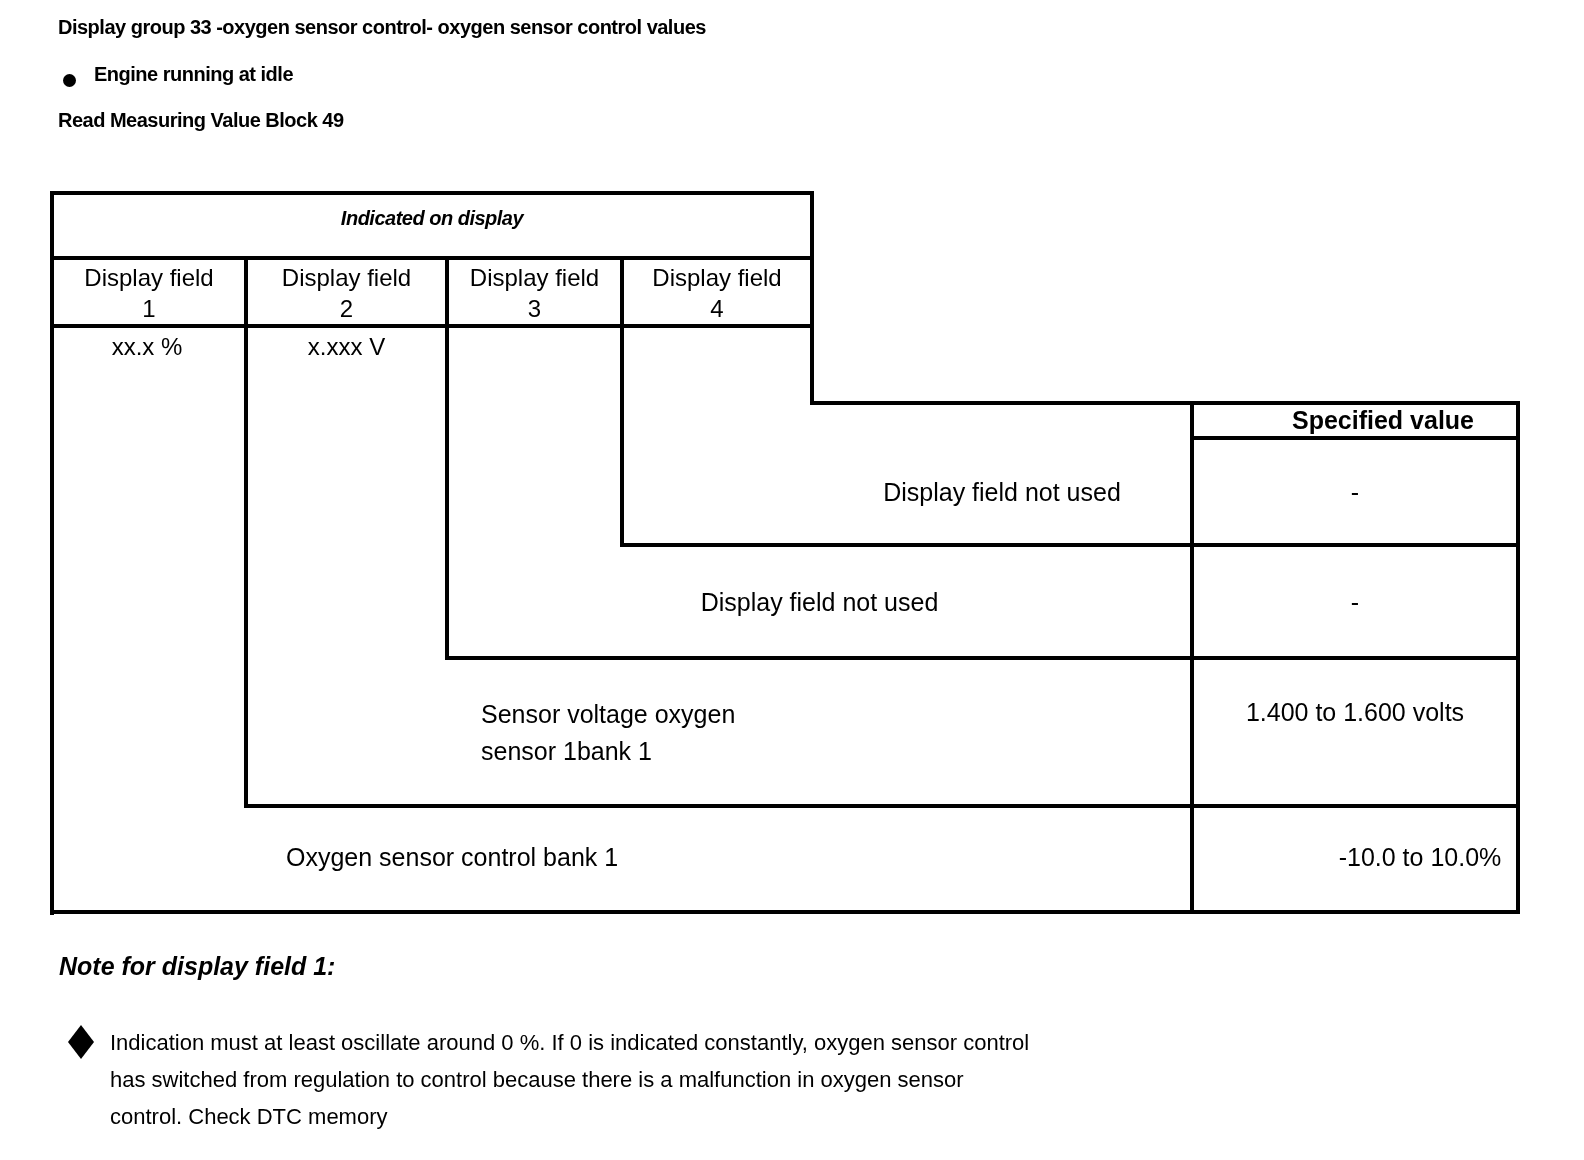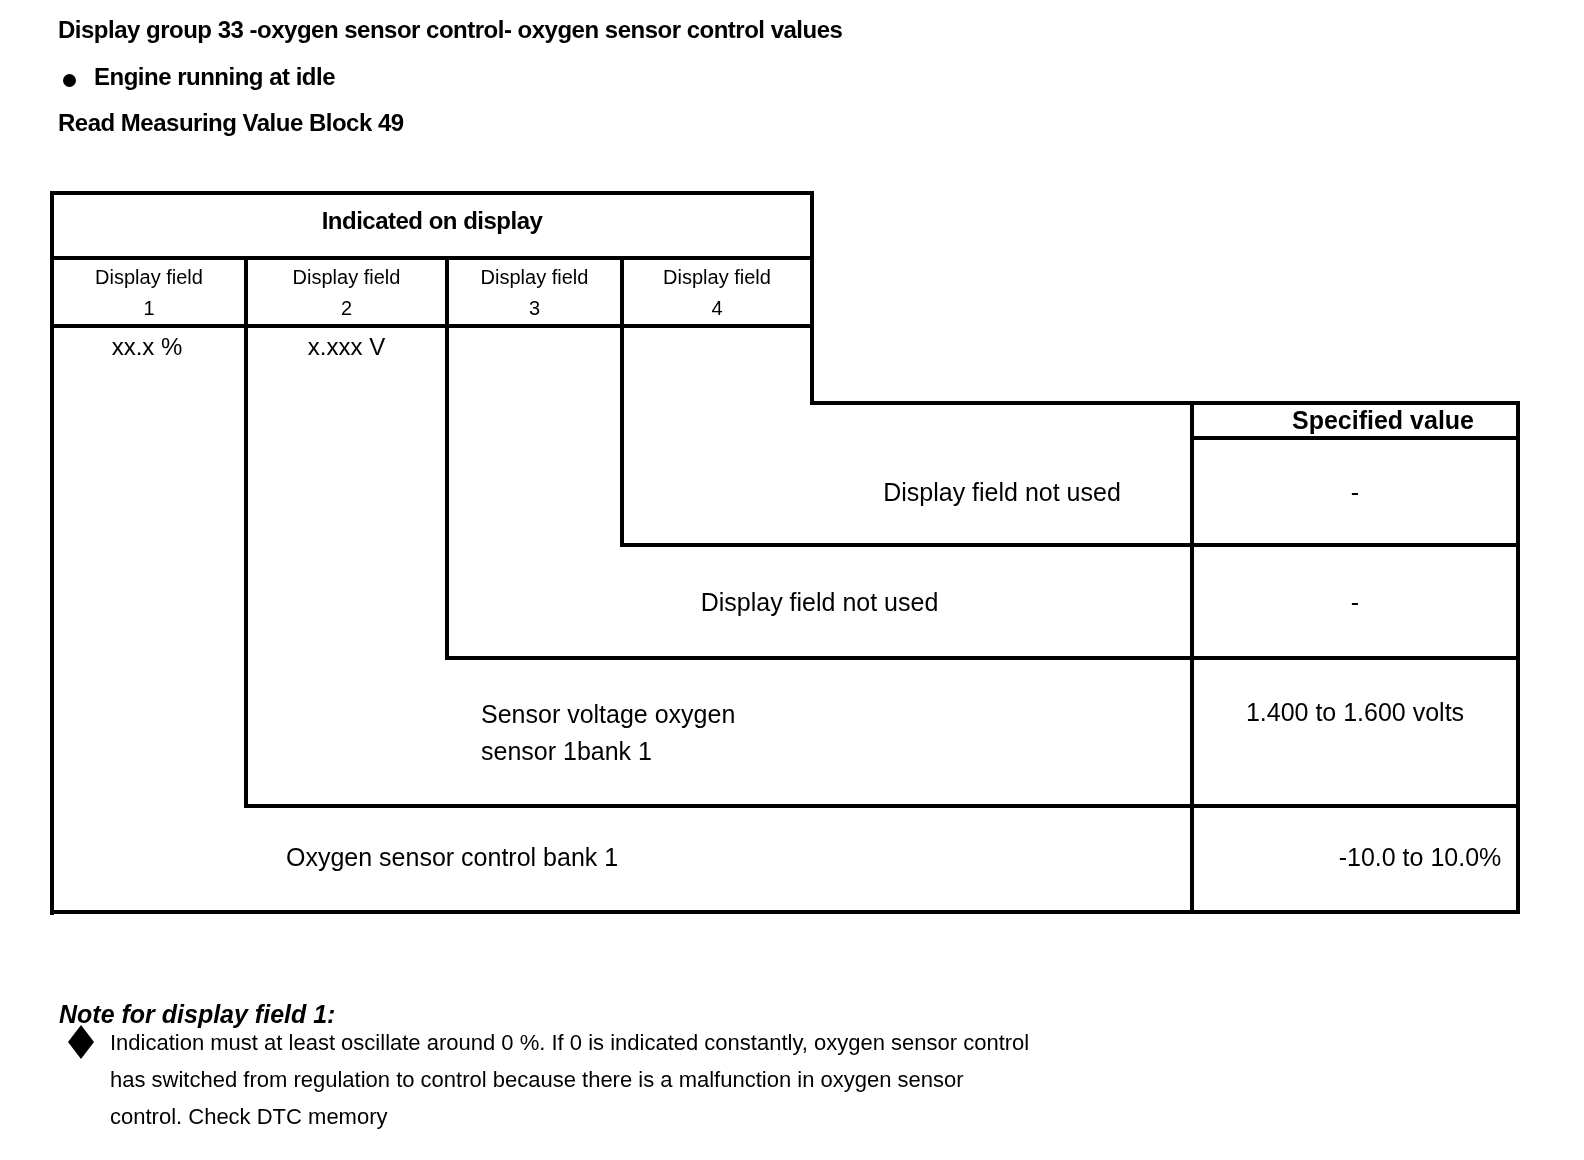--- a/index.html
+++ b/index.html
@@ -4,23 +4,23 @@
 <style>
   html, body { margin:0; padding:0; background:#fff; }
   .page {
     position:relative; width:1584px; height:1160px; background:#ffffff;
     font-family:"Liberation Sans", sans-serif; color:#000;
     overflow:hidden;
   }
   .ln { position:absolute; background:#000; }
   .txt { position:absolute; white-space:pre-line; }
   .center { text-align:center; }
-  .t-head { font-size:24px; font-weight:bold; letter-spacing:-0.5px; }
+  .t-head { font-size:20px; font-weight:bold; letter-spacing:-0.5px; }
   .t-table { font-size:25px; }
-  .t-colhead { font-size:20px; line-height:31px; }
+  .t-colhead { font-size:24px; line-height:31px; }
   .t-unit { font-size:24px; }
   .t-spec-head { font-size:25px; font-weight:bold; }
   .t-note-head { font-size:25px; font-weight:bold; font-style:italic; }
   .t-note-body { font-size:22px; line-height:37px; }
   .bullet-dot {
     position:absolute; width:13px; height:13px; border-radius:50%;
     background:#000;
   }
   .diamond {
     position:absolute; width:26px; height:34px; background:#000;
@@ -48,21 +48,21 @@
   <div class="ln" style="left:50px;  top:191px; width:764px; height:4px;"></div>
   <div class="ln" style="left:50px;  top:256px; width:764px; height:4px;"></div>
   <div class="ln" style="left:50px;  top:324px; width:764px; height:4px;"></div>
   <div class="ln" style="left:810px; top:401px; width:710px; height:4px;"></div>
   <div class="ln" style="left:1190px; top:436px; width:330px; height:4px;"></div>
   <div class="ln" style="left:620px; top:543px; width:900px; height:4px;"></div>
   <div class="ln" style="left:445px; top:656px; width:1075px; height:4px;"></div>
   <div class="ln" style="left:244px; top:804px; width:1276px; height:4px;"></div>
   <div class="ln" style="left:50px;  top:910px; width:1470px; height:4px;"></div>
 
-  <div class="txt t-head center" style="left:54px; top:207px; width:756px;">Indicated on display</div>
+  <div class="txt t-head center" style="left:54px; top:207px; width:756px;font-style:italic;">Indicated on display</div>
 
   <div class="txt t-colhead center" style="left:54px; top:262px; width:190px;"><span>Display field</span><br><span>1</span></div>
   <div class="txt t-colhead center" style="left:248px; top:262px; width:197px;"><span>Display field</span><br><span>2</span></div>
   <div class="txt t-colhead center" style="left:449px; top:262px; width:171px;"><span>Display field</span><br><span>3</span></div>
   <div class="txt t-colhead center" style="left:624px; top:262px; width:186px;"><span>Display field</span><br><span>4</span></div>
 
   <div class="txt t-unit center" style="left:54px; top:333px; width:186px;">xx.x %</div>
   <div class="txt t-unit center" style="left:248px; top:333px; width:197px;">x.xxx V</div>
   <div class="txt t-unit center" style="left:449px; top:333px; width:171px;"></div>
   <div class="txt t-unit center" style="left:624px; top:333px; width:186px;"></div>
@@ -73,19 +73,19 @@
   <div class="txt t-table center" style="left:449px; top:588px; width:741px;">Display field not used</div>
   <div class="txt t-table" style="left:481px; top:696px; line-height:37px;">Sensor voltage oxygen
 sensor 1bank 1</div>
   <div class="txt t-table" style="left:286px; top:843px;text-align:center;">Oxygen sensor control bank 1</div>
 
   <div class="txt t-table center" style="left:1194px; top:478px; width:322px;">-</div>
   <div class="txt t-table center" style="left:1194px; top:588px; width:322px;">-</div>
   <div class="txt t-table center" style="left:1194px; top:698px; width:322px;">1.400 to 1.600 volts</div>
   <div class="txt t-table center" style="left:1194px; top:843px; width:386px;margin-left:33px;">-10.0 to 10.0%</div>
 
-  <div class="txt t-note-head" style="left:59px; top:952px;margin-top:48px;">Note for display field 1:</div>
+  <div class="txt t-note-head" style="left:59px; top:952px;">Note for display field 1:</div>
   <div class="diamond" style="left:68px; top:1025px;"></div>
   <div class="txt t-note-body" style="left:110px; top:1024px; width:1280px;">Indication must at least oscillate around 0 %. If 0 is indicated constantly, oxygen sensor control
 has switched from regulation to control because there is a malfunction in oxygen sensor
 control. Check DTC memory</div>
 
 </div>
 
 </body></html>

